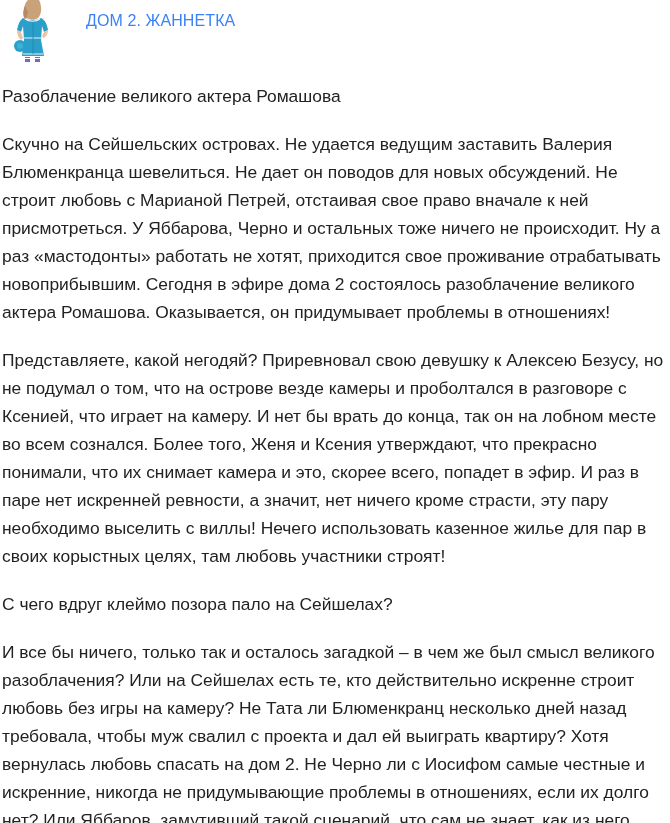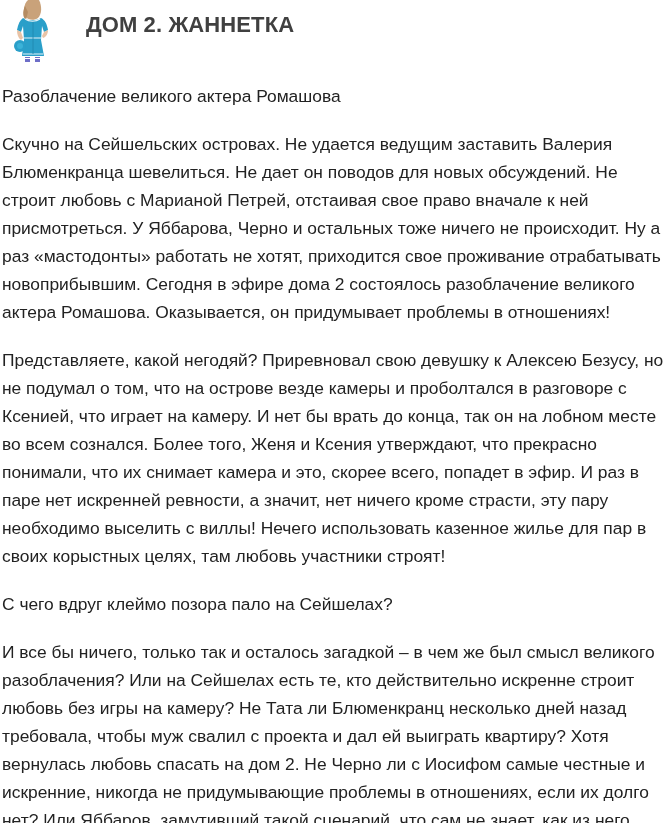--- a/index.html
+++ b/index.html
@@ -26,23 +26,23 @@
       position: absolute;
       left: 12px;
       top: 0;
       width: 40px;
       height: 64px;
     }
     .brand-title {
       position: absolute;
       left: 86px;
       top: 12px;
-      font-size: 22px;
-      font-weight: bold;
-      color: #404040;
+      font-size: 16px;
+      font-weight: normal;
+      color: #3b82f6;
       letter-spacing: 0.1px;
       white-space: nowrap;
     }
     .article {
       position: absolute;
       left: 2px;
       top: 82px;
       width: 662px;
       font-size: 17.4px;
       line-height: 28px;

